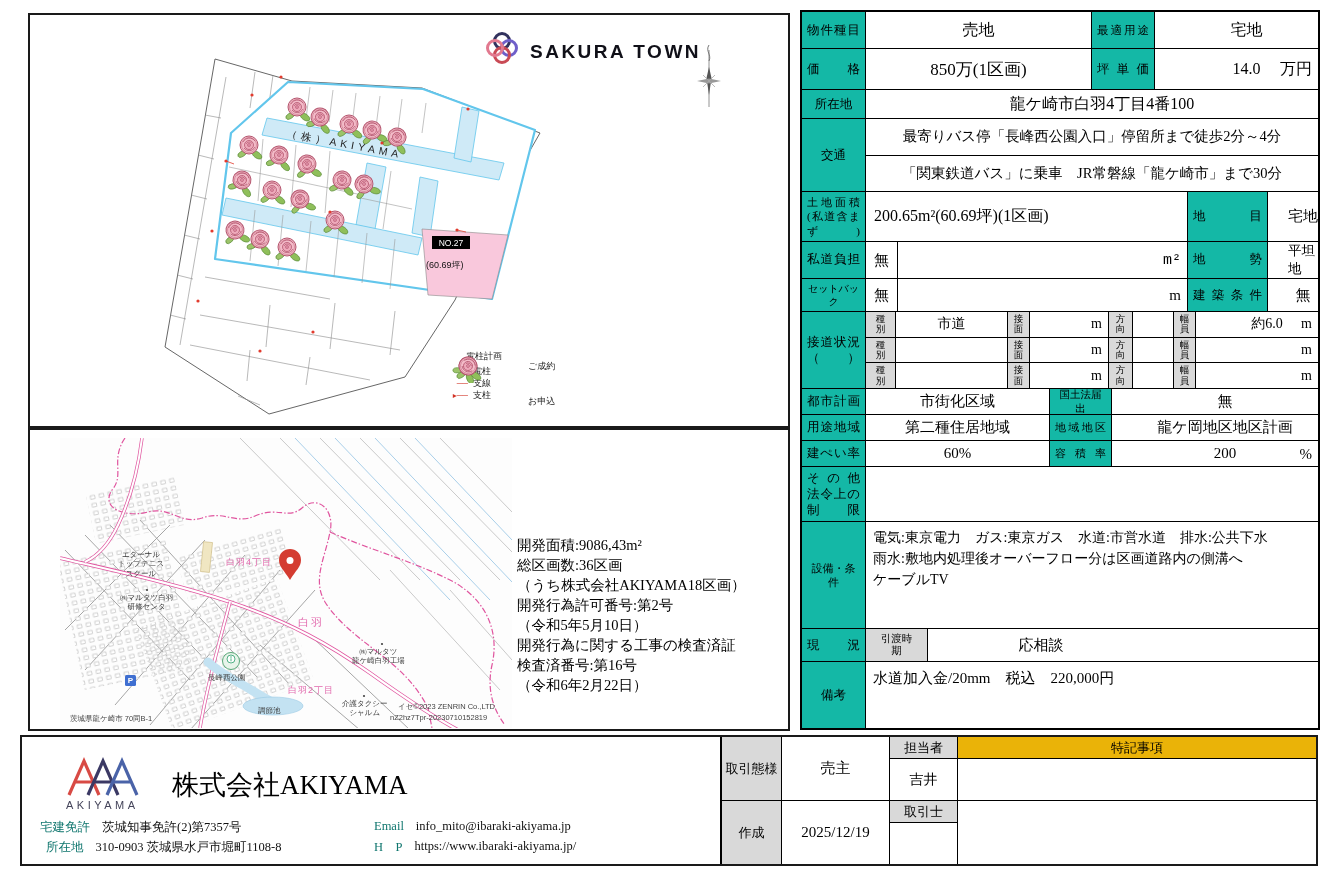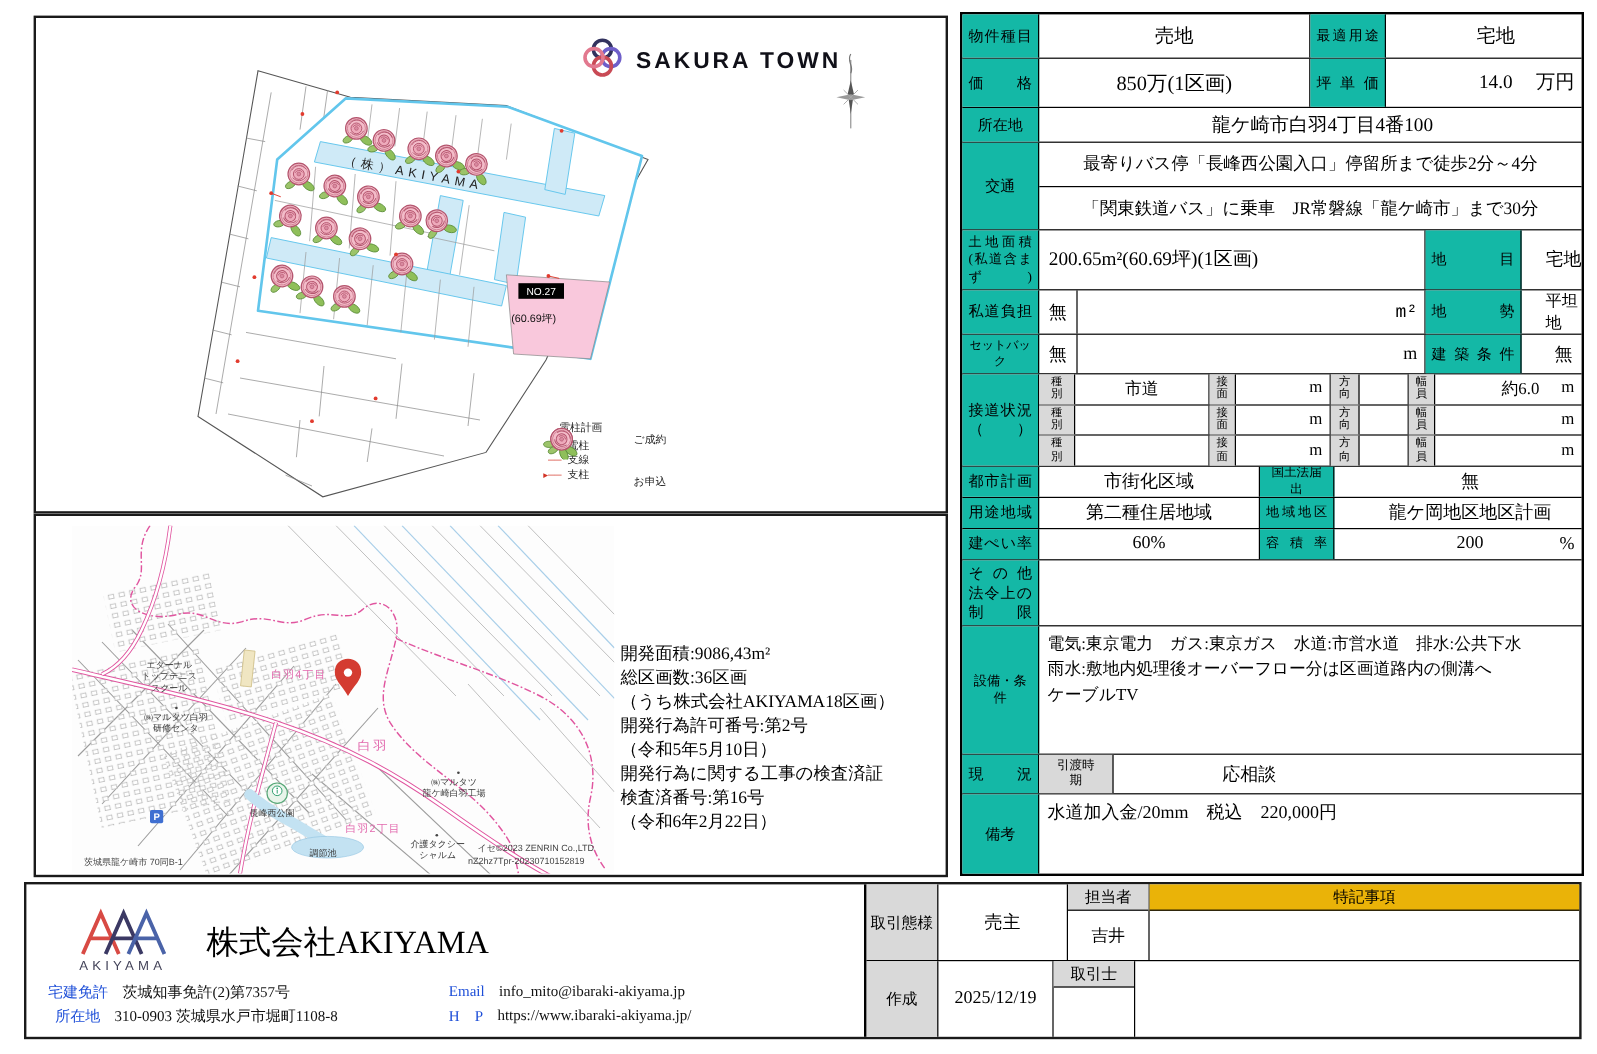--- a/index.html
+++ b/index.html
@@ -62,21 +62,21 @@
   .f-left{width:700px;border-right:2px solid #000;position:relative;box-sizing:border-box;}
   .f-logo{position:absolute;left:42px;top:16px;}
   .f-logoword{position:absolute;left:44px;top:62px;font-family:"Liberation Sans","DejaVu Sans",sans-serif;
     font-size:11px;letter-spacing:3.5px;color:#44445a;}
   .f-company{position:absolute;left:150px;top:30px;font-size:27px;color:#000;}
   .f-telblock{position:absolute;left:418px;top:6px;}
   .f-telrow{display:flex;align-items:baseline;gap:10px;height:33px;}
   .f-tel-label{font-size:16px;width:40px;text-align:right;}
   .f-tel-num{font-size:25px;letter-spacing:1px;}
   .f-small{position:absolute;font-size:12.5px;color:#111;display:flex;gap:12px;}
-  .f-small .fl{color:#1d4ed8;}
+  .f-small .fl{color:#0f766e;}
   .f-table{flex:1;display:flex;flex-direction:column;font-size:13px;}
   .f-trow{display:flex;flex:1;border-bottom:1px solid #000;box-sizing:border-box;}
   .f-trow.lastf{border-bottom:none;}
   .fc{border-right:1px solid #000;box-sizing:border-box;display:flex;align-items:center;justify-content:center;}
   .fgray{background:#d9d9d9;}
   .f-c3{display:flex;flex-direction:column;border-right:1px solid #000;box-sizing:border-box;}
   .f-c3 .hd{height:22px;background:#d9d9d9;border-bottom:1px solid #000;display:flex;align-items:center;justify-content:center;box-sizing:border-box;}
   .f-c3 .bd{flex:1;display:flex;align-items:center;justify-content:center;font-size:14px;}
   .f-c4{flex:1;display:flex;flex-direction:column;}
   .f-c4 .hd{height:22px;background:#eab308;border-bottom:1px solid #000;display:flex;align-items:center;justify-content:center;box-sizing:border-box;}
@@ -621,21 +621,21 @@
           <div class="hd">担当者</div>
           <div class="bd">吉井</div>
         </div>
         <div class="f-c4 endc">
           <div class="hd">特記事項</div>
           <div class="bd"></div>
         </div>
       </div>
       <div class="f-trow lastf">
         <div class="fc fgray" style="width:60px;">作成</div>
-        <div class="fc" style="width:96px;font-size:15px;">2025/12/19</div>
+        <div class="fc" style="width:108px;font-size:15px;">2025/12/19</div>
         <div class="f-c3" style="width:68px;">
           <div class="hd">取引士</div>
           <div class="bd"></div>
         </div>
         <div class="f-c4 endc" style="border-top:none;">
           <div class="bd"></div>
         </div>
       </div>
     </div>
   </div>

